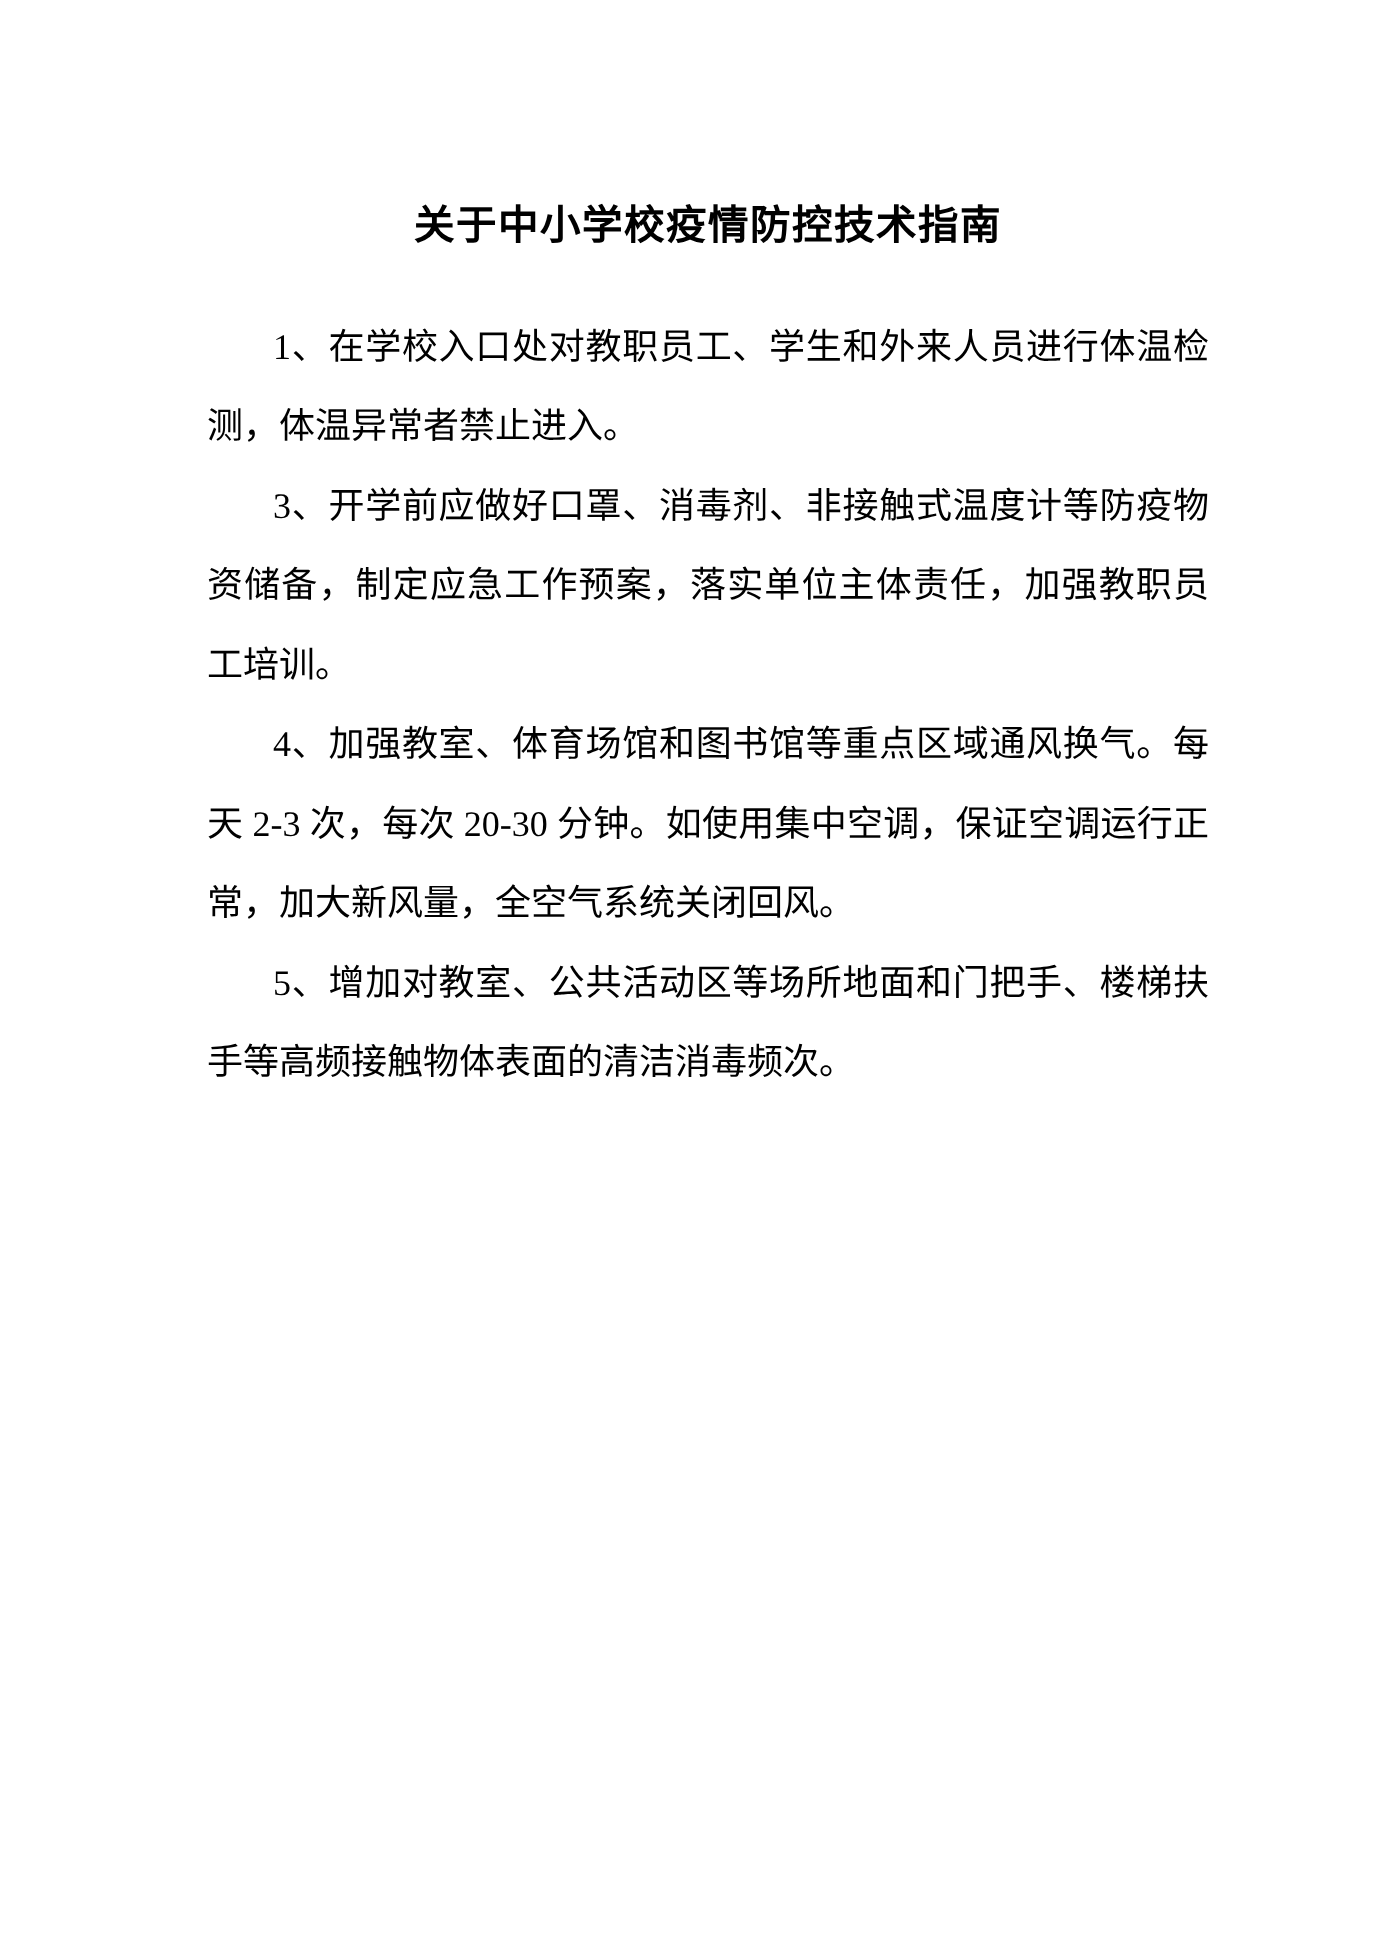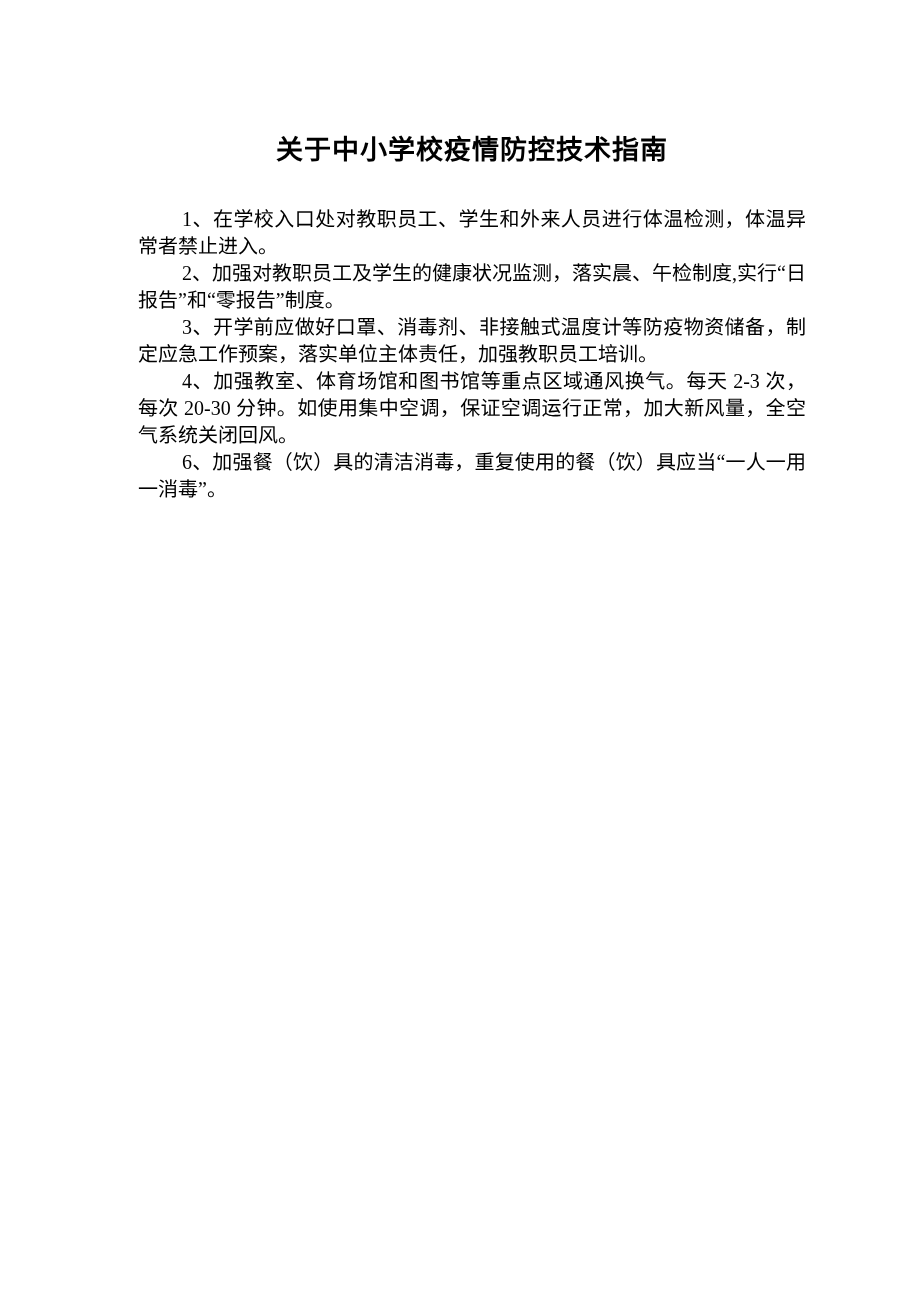--- a/index.html
+++ b/index.html
@@ -27,36 +27,35 @@
     line-height: 40px;
     text-align: center;
     letter-spacing: 1px;
     color: #000000;
   }
   .doc-body {
     margin-top: 36px;
   }
   .doc-para {
     margin: 0;
-    font-size: 20px;
-    line-height: 27px;
+    font-size: 24px;
+    line-height: 53px;
     text-align: justify;
     text-justify: inter-character;
     text-indent: 44px;
     color: #000000;
     word-break: normal;
     overflow-wrap: break-word;
   }
 </style>
 </head>
 <body>
 
 <div class="page">
   <h1 class="doc-title">关于中小学校疫情防控技术指南</h1>
 
   <div class="doc-body">
     <p class="doc-para">1、在学校入口处对教职员工、学生和外来人员进行体温检测，体温异常者禁止进入。</p>
-    <p class="doc-para">2、加强对教职员工及学生的健康状况监测，落实晨、午检制度,实行“日报告”和“零报告”制度。</p>
     <p class="doc-para">3、开学前应做好口罩、消毒剂、非接触式温度计等防疫物资储备，制定应急工作预案，落实单位主体责任，加强教职员工培训。</p>
     <p class="doc-para">4、加强教室、体育场馆和图书馆等重点区域通风换气。每天 2-3 次，每次 20-30 分钟。如使用集中空调，保证空调运行正常，加大新风量，全空气系统关闭回风。</p>
-    <p class="doc-para">6、加强餐（饮）具的清洁消毒，重复使用的餐（饮）具应当“一人一用一消毒”。</p>
+    <p class="doc-para">5、增加对教室、公共活动区等场所地面和门把手、楼梯扶手等高频接触物体表面的清洁消毒频次。</p>
   </div>
 </div>
 
 </body></html>

